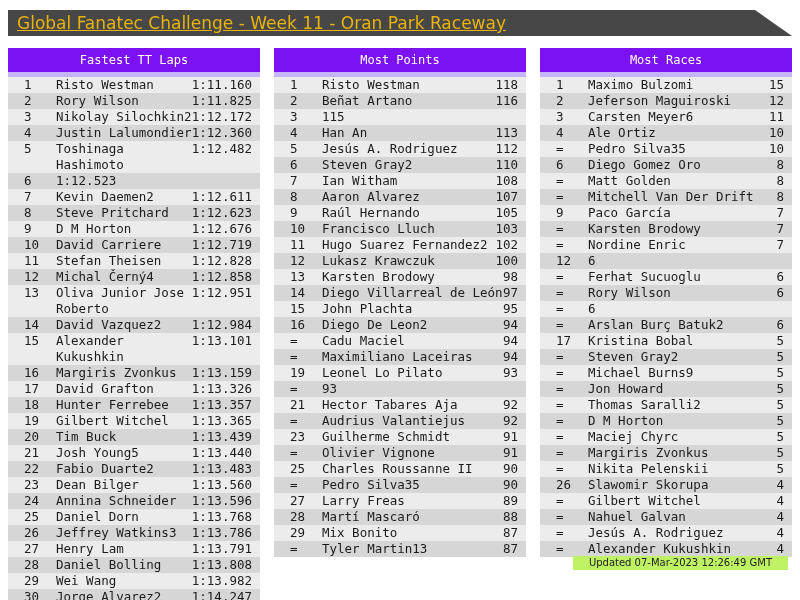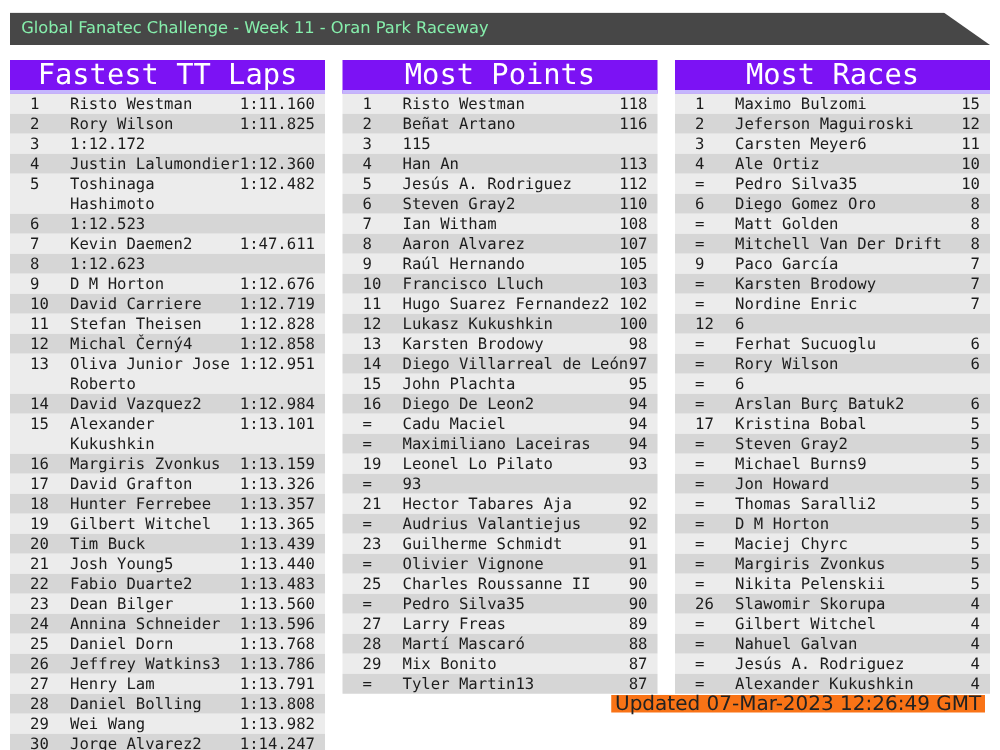--- a/index.html
+++ b/index.html
@@ -8,45 +8,46 @@
     width: 800px; height: 600px;
     background: #ffffff;
     overflow: hidden;
     font-family: "DejaVu Sans", sans-serif;
   }
   .title-bar {
     position: absolute;
     left: 8px; top: 10px;
     width: 784px; height: 26px;
     background: #474747;
-    color: #86efac;
-    font-size: 13px;
+    color: #eab308;
+    font-size: 17px;
     line-height: 26px;
     padding-left: 9px;
     box-sizing: border-box;
     clip-path: polygon(0 0, calc(100% - 37px) 0, 100% 100%, 0 100%);
     font-family: "DejaVu Sans", sans-serif;
+    text-decoration: underline;
   }
   .boards {
     position: absolute;
     left: 8px; top: 48px;
     width: 784px;
     display: flex;
     gap: 14px;
     align-items: flex-start;
   }
   .board { flex: 1 1 0; min-width: 0; }
   .board-header {
     background: #7c12f4;
-    border-bottom: 3px solid #c4b5fd;
+    border-bottom: 5px solid #c4b5fd;
     color: #ffffff;
     text-align: center;
     height: 24px;
     line-height: 24px;
-    font-size: 23px;
+    font-size: 12px;
     font-family: "DejaVu Sans Mono", monospace;
     white-space: nowrap;
     overflow: hidden;
   }
   .board-rows { width: 100%; }
   .lb-row {
     display: flex;
     align-items: flex-start;
     font-family: "DejaVu Sans Mono", monospace;
     font-size: 12.5px;
@@ -69,25 +70,25 @@
   .cell-value {
     flex: 0 0 auto;
     padding-right: 8px;
     text-align: right;
     white-space: nowrap;
   }
   .footer-updated {
     position: absolute;
     top: 556px;
     right: 12px;
-    background: #f97316;
+    background: #bef264;
     color: #222222;
-    font-size: 16px;
+    font-size: 10px;
     line-height: 14px;
-    padding: 0 3px;
+    padding: 0 16px;
     font-family: "DejaVu Sans", sans-serif;
   }
 </style>
 </head>
 <body>
 
 <div class="page">
 
   <div class="title-bar">
     <span>Global Fanatec Challenge - Week 11 - Oran Park Raceway</span>
@@ -103,43 +104,45 @@
             <div class="cell-name">Risto Westman</div>
             <div class="cell-value">1:11.160</div>
           </div>
           <div class="lb-row">
             <div class="cell-rank">2</div>
             <div class="cell-name">Rory Wilson</div>
             <div class="cell-value">1:11.825</div>
           </div>
           <div class="lb-row">
             <div class="cell-rank">3</div>
+            <div class="cell-name">Nikolay Silochkin2</div>
             <div class="cell-value">1:12.172</div>
           </div>
           <div class="lb-row">
             <div class="cell-rank">4</div>
             <div class="cell-name">Justin Lalumondier</div>
             <div class="cell-value">1:12.360</div>
           </div>
           <div class="lb-row">
             <div class="cell-rank">5</div>
             <div class="cell-name">Toshinaga Hashimoto</div>
             <div class="cell-value">1:12.482</div>
           </div>
           <div class="lb-row">
             <div class="cell-rank">6</div>
             <div class="cell-value">1:12.523</div>
           </div>
           <div class="lb-row">
             <div class="cell-rank">7</div>
             <div class="cell-name">Kevin Daemen2</div>
-            <div class="cell-value">1:47.611</div>
+            <div class="cell-value">1:12.611</div>
           </div>
           <div class="lb-row">
             <div class="cell-rank">8</div>
+            <div class="cell-name">Steve Pritchard</div>
             <div class="cell-value">1:12.623</div>
           </div>
           <div class="lb-row">
             <div class="cell-rank">9</div>
             <div class="cell-name">D M Horton</div>
             <div class="cell-value">1:12.676</div>
           </div>
           <div class="lb-row">
             <div class="cell-rank">10</div>
             <div class="cell-name">David Carriere</div>
@@ -300,21 +303,21 @@
             <div class="cell-name">Francisco Lluch</div>
             <div class="cell-value">103</div>
           </div>
           <div class="lb-row">
             <div class="cell-rank">11</div>
             <div class="cell-name">Hugo Suarez Fernandez2</div>
             <div class="cell-value">102</div>
           </div>
           <div class="lb-row">
             <div class="cell-rank">12</div>
-            <div class="cell-name">Lukasz Kukushkin</div>
+            <div class="cell-name">Lukasz Krawczuk</div>
             <div class="cell-value">100</div>
           </div>
           <div class="lb-row">
             <div class="cell-rank">13</div>
             <div class="cell-name">Karsten Brodowy</div>
             <div class="cell-value">98</div>
           </div>
           <div class="lb-row">
             <div class="cell-rank">14</div>
             <div class="cell-name">Diego Villarreal de León</div>

